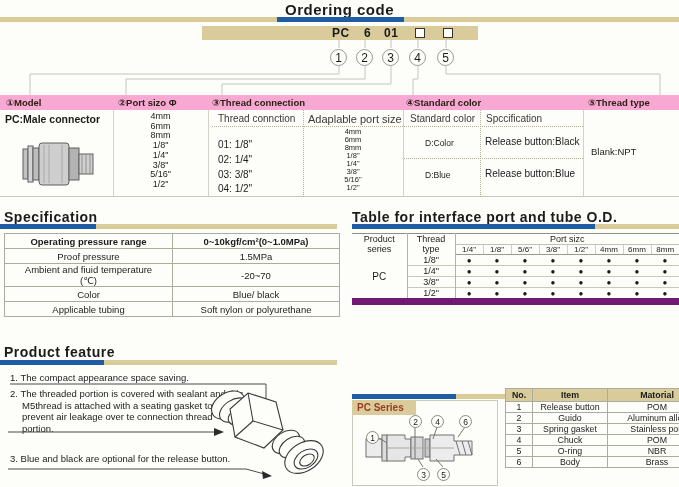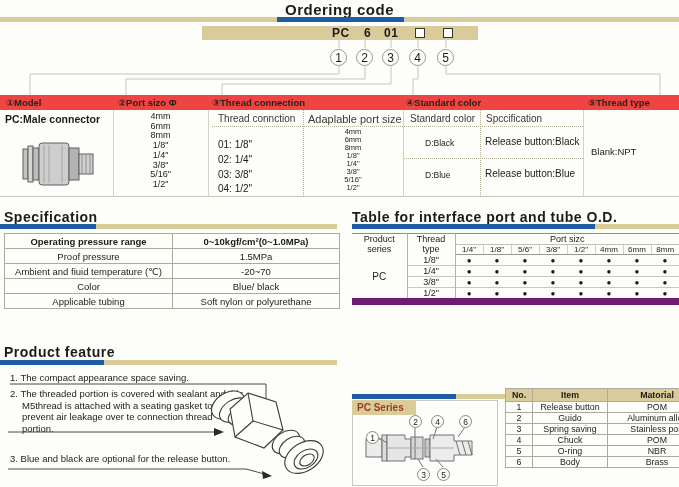--- a/index.html
+++ b/index.html
@@ -14,33 +14,33 @@
 
   
   .oc-title { position:absolute; left:0; right:0; top:1px; text-align:center; font-size:15px; font-weight:bold; letter-spacing:.5px; }
   .code-bar { position:absolute; left:202px; top:26px; width:276px; height:14px; background:#d9cb9a; }
   .code-bar span.cp { position:absolute; top:0; font-size:12px; font-weight:bold; letter-spacing:.5px; }
   .blank-box { position:absolute; top:2px; width:10px; height:10px; border:1.5px solid #333; background:#fdfdfa; }
   .digit { position:absolute; top:49px; width:17px; height:17px; border:1px solid #9a9a90; border-radius:50%; background:#fdfdfa; font-size:12px; text-align:center; line-height:16px; }
   svg.conn { position:absolute; left:0; top:0; pointer-events:none; }
 
   
-  .ot-head { position:absolute; left:0; top:95px; width:679px; height:15px; background:#ef4444; }
+  .ot-head { position:absolute; left:0; top:95px; width:679px; height:15px; background:#f9a8d4; }
   .ot-head span { position:absolute; top:2px; font-size:9.5px; font-weight:bold; color:#2a2213; }
   .ot-body { position:absolute; left:0; top:110px; width:679px; height:87px; background:#fdfdfa; border-bottom:1px solid #c6c6bb; }
   .vl  { position:absolute; top:110px; height:87px; width:1px; background:#d2d2c7; }
   .vld { position:absolute; top:110px; height:87px; width:0; border-left:1px dotted #b4b09a; }
   .hld { position:absolute; height:0; border-top:1px dotted #b4b09a; }
   .small-list { position:absolute; text-align:center; line-height:9.7px; font-size:9px; }
   .tiny-list  { position:absolute; text-align:center; line-height:8px; font-size:7.5px; }
   .sub-h { position:absolute; top:113px; font-size:10px; color:#3a3a32; }
 
   
   table.spec { position:absolute; left:4px; top:233px; width:336px; border-collapse:collapse; font-size:9.5px; table-layout:fixed; }
-  table.spec td { border:1px solid #abab9f; height:15px; text-align:center; padding:0 1px; }
+  table.spec td { border:1px solid #abab9f; height:15px; text-align:center; padding:0 11px; }
   table.spec td:first-child { width:168px; }
   table.spec tr:first-child td { font-weight:bold; }
 
   
   table.iface { position:absolute; left:352px; top:233px; width:327px; border-collapse:collapse; font-size:9px; table-layout:fixed; border-top:1px solid #8f8f84; border-bottom:7px solid #701a75; }
   table.iface td { text-align:center; padding:0; }
   table.iface .vr { border-right:1px solid #b2b2a6; }
   table.iface .gb { border-bottom:1px solid #c0c0b4; }
   table.iface tr.h2 td { border-bottom:1px solid #9a9a8e; font-size:8px; height:10px; }
   table.iface tr.h2 td + td { border-left:1px solid #cfcfc3; }
@@ -165,21 +165,21 @@
     <div>8mm</div>
     <div>1/8"</div>
     <div>1/4"</div>
     <div>3/8"</div>
     <div>5/16"</div>
     <div>1/2"</div>
   </div>
 
   <div class="sub-h" style="left:410px;">Standard color</div>
   <div class="sub-h" style="left:486px;">Spccification</div>
-  <div style="position:absolute;left:425px;top:138px;font-size:8.5px;">D:Black</div>
+  <div style="position:absolute;left:425px;top:138px;font-size:8.5px;">D:Color</div>
   <div style="position:absolute;left:485px;top:136px;font-size:10px;">Release button:Black</div>
   <div style="position:absolute;left:425px;top:170px;font-size:8.5px;">D:Blue</div>
   <div style="position:absolute;left:485px;top:168px;font-size:10px;">Release button:Blue</div>
 
   <div style="position:absolute;left:591px;top:146px;font-size:9.5px;">Blank:NPT</div>
 
   <div class="sec-title" style="left:4px;top:209px;">Specification</div>
   <div class="rule" style="left:0;top:224px;width:337px;">
     <div class="blue" style="left:0;width:96px;"></div>
   </div>
@@ -374,21 +374,21 @@
           <td>Release button</td>
           <td>POM</td>
         </tr>
     <tr>
           <td>2</td>
           <td>Guido</td>
           <td>Aluminum alloy</td>
         </tr>
     <tr>
           <td>3</td>
-          <td>Spring saving</td>
+          <td>Spring gasket</td>
           <td>Stainless port</td>
         </tr>
     <tr>
           <td>4</td>
           <td>Chuck</td>
           <td>POM</td>
         </tr>
     <tr>
           <td>5</td>
           <td>O-ring</td>

